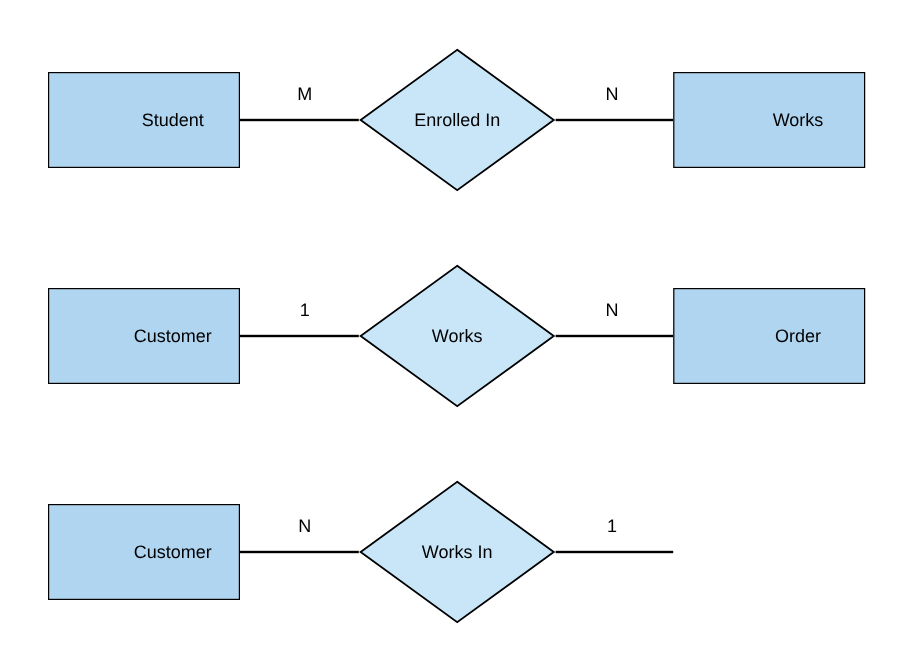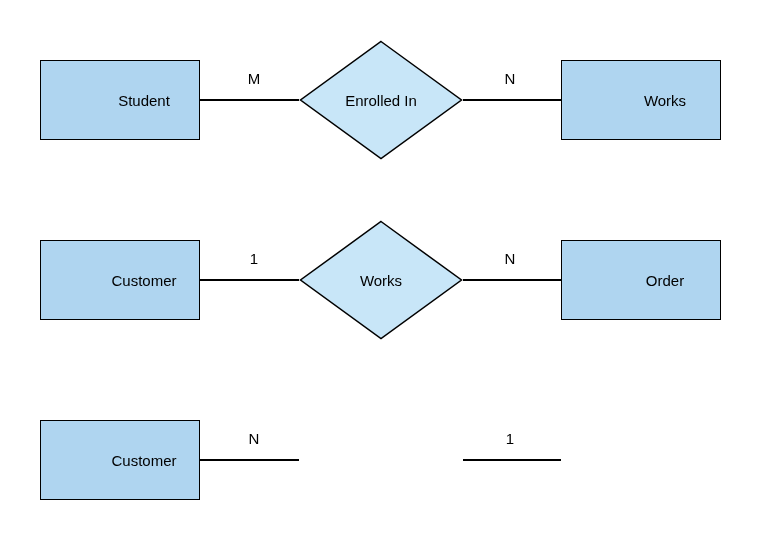--- a/index.html
+++ b/index.html
@@ -132,17 +132,23 @@
       <span>Order</span>
     </div>
   </div>
 
   <div class="row row-2">
     <div class="entity left">
       <span>Customer</span>
     </div>
     <div class="connector left"></div>
     <div class="cardinality left">N</div>
+    <div class="relationship">
+      <svg viewBox="0 0 164 120">
+        <polygon points="82,1.5 162.5,60 82,118.5 1.5,60"></polygon>
+      </svg>
+      <div class="rel-label">Works In</div>
+    </div>
     <div class="cardinality right">1</div>
     <div class="connector right"></div>
   </div>
 
 </div>
 
 </body></html>

